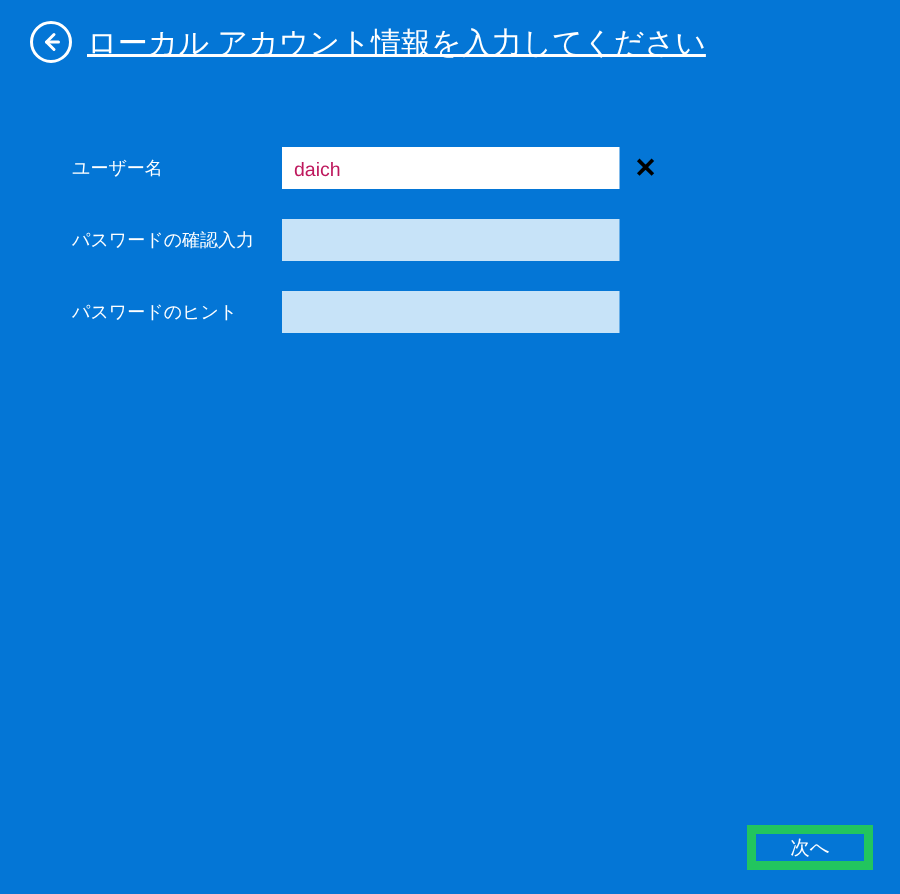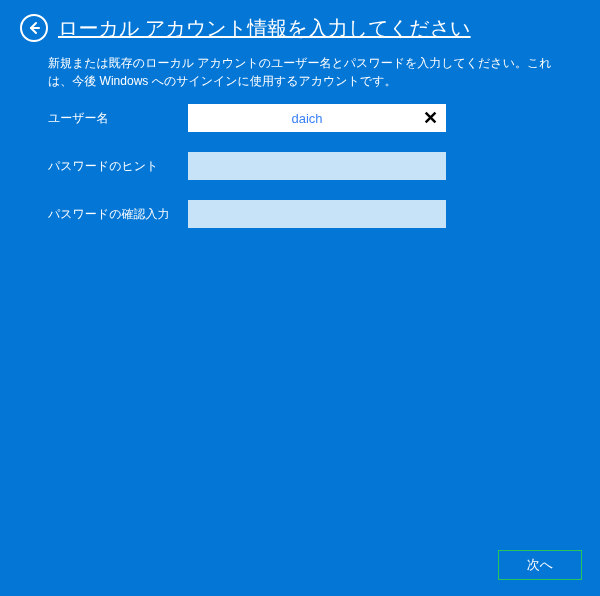--- a/index.html
+++ b/index.html
@@ -36,46 +36,45 @@
   }
   .content {
     padding: 6px 48px 0 48px;
   }
   .para {
     font-size: 12px;
     line-height: 1.5;
     margin-bottom: 14px;
   }
   .form {
-    margin-top: 10px;
+    margin-top: 44px;
   }
   .row {
     display: flex;
     align-items: center;
     margin-bottom: 20px;
   }
   .label {
     width: 140px;
     font-size: 12px;
   }
   .field-wrap {
     position: relative;
     width: 258px;
   }
   .field {
-    width: 258px;
+    width: 225px;
     height: 28px;
     border: none;
     background: #ffffff;
     padding: 4px 28px 4px 8px;
     font-size: 13px;
-    color: #3b82f6;
+    color: #be185d;
     outline: none;
     font-family: inherit;
-    text-align: center;
   }
   .field.secondary {
     background: #c7e3f8;
   }
   .clear-x {
     position: absolute;
     right: 4px;
     top: 50%;
     transform: translateY(-50%);
     font-size: 18px;
@@ -88,21 +87,21 @@
   .footer {
     position: absolute;
     bottom: 16px;
     right: 18px;
     display: flex;
     gap: 10px;
   }
   .btn {
     min-width: 84px;
     height: 30px;
-    border: 1px solid #22c55e;
+    border: 6px solid #22c55e;
     background: transparent;
     color: #fff;
     font-size: 13px;
     cursor: pointer;
     font-family: inherit;
   }
 </style>
 </head>
 <body>
 
@@ -112,43 +111,42 @@
       <svg width="14" height="14" viewBox="0 0 14 14">
         <path d="M9 2 L4 7 L9 12" stroke="#fff" stroke-width="2" fill="none" stroke-linecap="round" stroke-linejoin="round"></path>
         <line x1="4" y1="7" x2="12" y2="7" stroke="#fff" stroke-width="2" stroke-linecap="round"></line>
       </svg>
     </span>
   </div>
   <div class="title">ローカル アカウント情報を入力してください</div>
 </div>
 
 <div class="content">
-  <p class="para">新規または既存のローカル アカウントのユーザー名とパスワードを入力してください。これは、今後 Windows へのサインインに使用するアカウントです。</p>
 
   <div class="form">
     <div class="row">
       <div class="label">ユーザー名</div>
       <div class="field-wrap">
         <input class="field" type="text" value="daich" style="">
         <span class="clear-x">✕</span>
       </div>
     </div>
 
 
     <div class="row">
-      <div class="label">パスワードのヒント</div>
+      <div class="label">パスワードの確認入力</div>
       <div class="field-wrap">
-        <input class="field secondary" type="text" value="" style="">
+        <input class="field secondary" type="password" value="" style="">
       </div>
     </div>
 
     <div class="row">
-      <div class="label">パスワードの確認入力</div>
+      <div class="label">パスワードのヒント</div>
       <div class="field-wrap">
-        <input class="field secondary" type="password" value="" style="">
+        <input class="field secondary" type="text" value="" style="">
       </div>
     </div>
   </div>
 </div>
 
 <div class="footer">
   <button class="btn">次へ</button>
 </div>
 
 </body></html>

